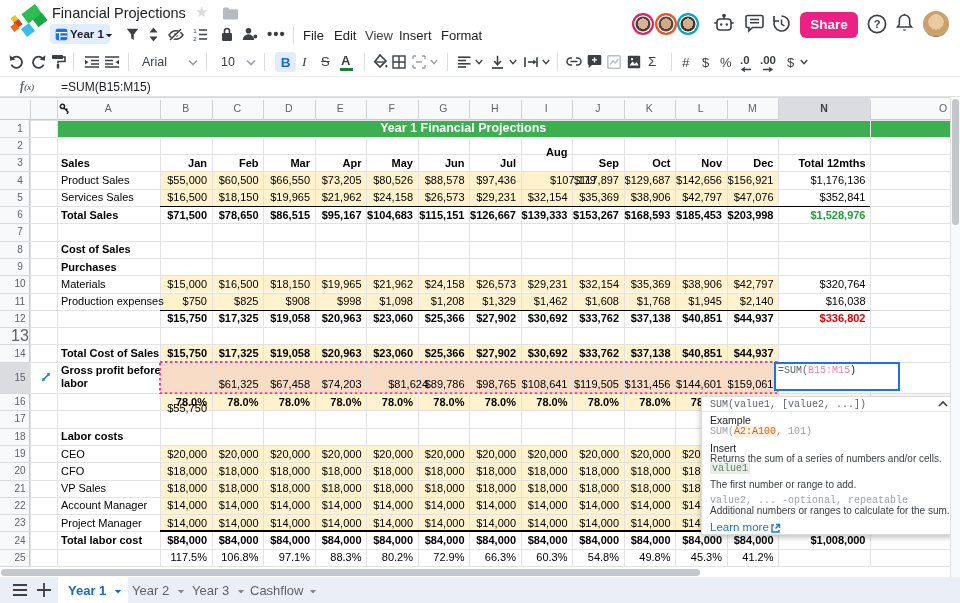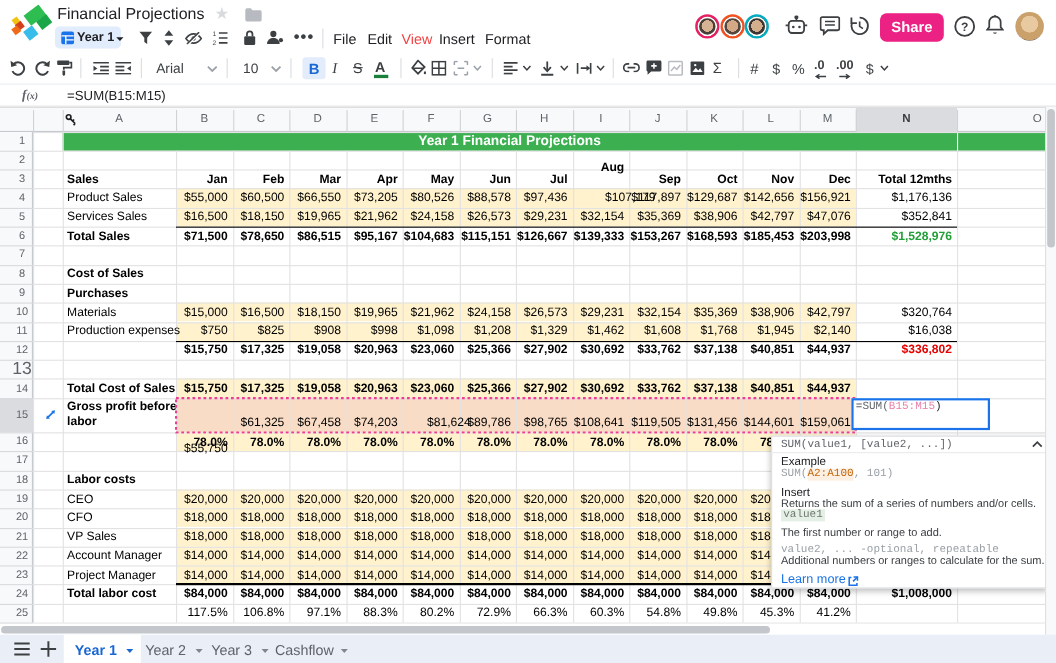--- a/index.html
+++ b/index.html
@@ -497,21 +497,21 @@
   </svg>
 <svg class="abs" style="left:242px;top:27px;" width="16" height="14" viewBox="0 0 16 14">
     <circle cx="6.5" cy="3.8" r="2.8" fill="#3c4043"></circle>
     <path d="M0.8 13 a5.7 5.7 0 0 1 11.4 0 Z" fill="#3c4043"></path>
     <circle cx="13.4" cy="9.5" r="1.9" fill="#3c4043"></circle>
   </svg>
 <div class="abs" style="left:267px;top:25px;font-size:15px;font-weight:bold;color:#3c4043;letter-spacing:1px;">•••</div>
 <div class="abs" style="left:293px;top:26px;width:1px;height:18px;background:#dadce0;"></div>
 <div class="abs" style="left:303px;top:28px;font-size:13px;color:#202124;">File</div>
 <div class="abs" style="left:334px;top:28px;font-size:13px;color:#202124;">Edit</div>
-<div class="abs" style="left:365px;top:28px;font-size:13px;color:#ef4444;">View</div>
+<div class="abs" style="left:365px;top:28px;font-size:13px;color:#404040;">View</div>
 <div class="abs" style="left:399px;top:28px;font-size:13px;color:#202124;">Insert</div>
 <div class="abs" style="left:441px;top:28px;font-size:13px;color:#202124;">Format</div>
 <div class="abs" style="left:632px;top:13px;width:22px;height:22px;border-radius:50%;background:radial-gradient(circle at 50% 48%,#d8b294 0 40%,#4a3f38 41% 78%,#9aa0a6 79%);border:2px solid #e91e63;box-shadow:inset 0 0 0 1.5px #fff;box-sizing:border-box;"></div>
 <div class="abs" style="left:654.5px;top:13px;width:22px;height:22px;border-radius:50%;background:radial-gradient(circle at 50% 48%,#d3a886 0 40%,#57463c 41% 78%,#9aa0a6 79%);border:2px solid #f4511e;box-shadow:inset 0 0 0 1.5px #fff;box-sizing:border-box;"></div>
 <div class="abs" style="left:677px;top:13px;width:22px;height:22px;border-radius:50%;background:radial-gradient(circle at 50% 48%,#d4af8e 0 40%,#3d3531 41% 78%,#9aa0a6 79%);border:2px solid #00acc1;box-shadow:inset 0 0 0 1.5px #fff;box-sizing:border-box;"></div>
 <svg class="abs" style="left:713px;top:14px;" width="22" height="19" viewBox="0 0 22 19">
     <g fill="none" stroke="#3c4043" stroke-width="1.6">
       <rect x="4" y="5" width="14" height="11" rx="3"></rect>
       <path d="M11 5 V2.2"></path>
       <circle cx="11" cy="1.6" r="1.1" fill="#3c4043"></circle>

